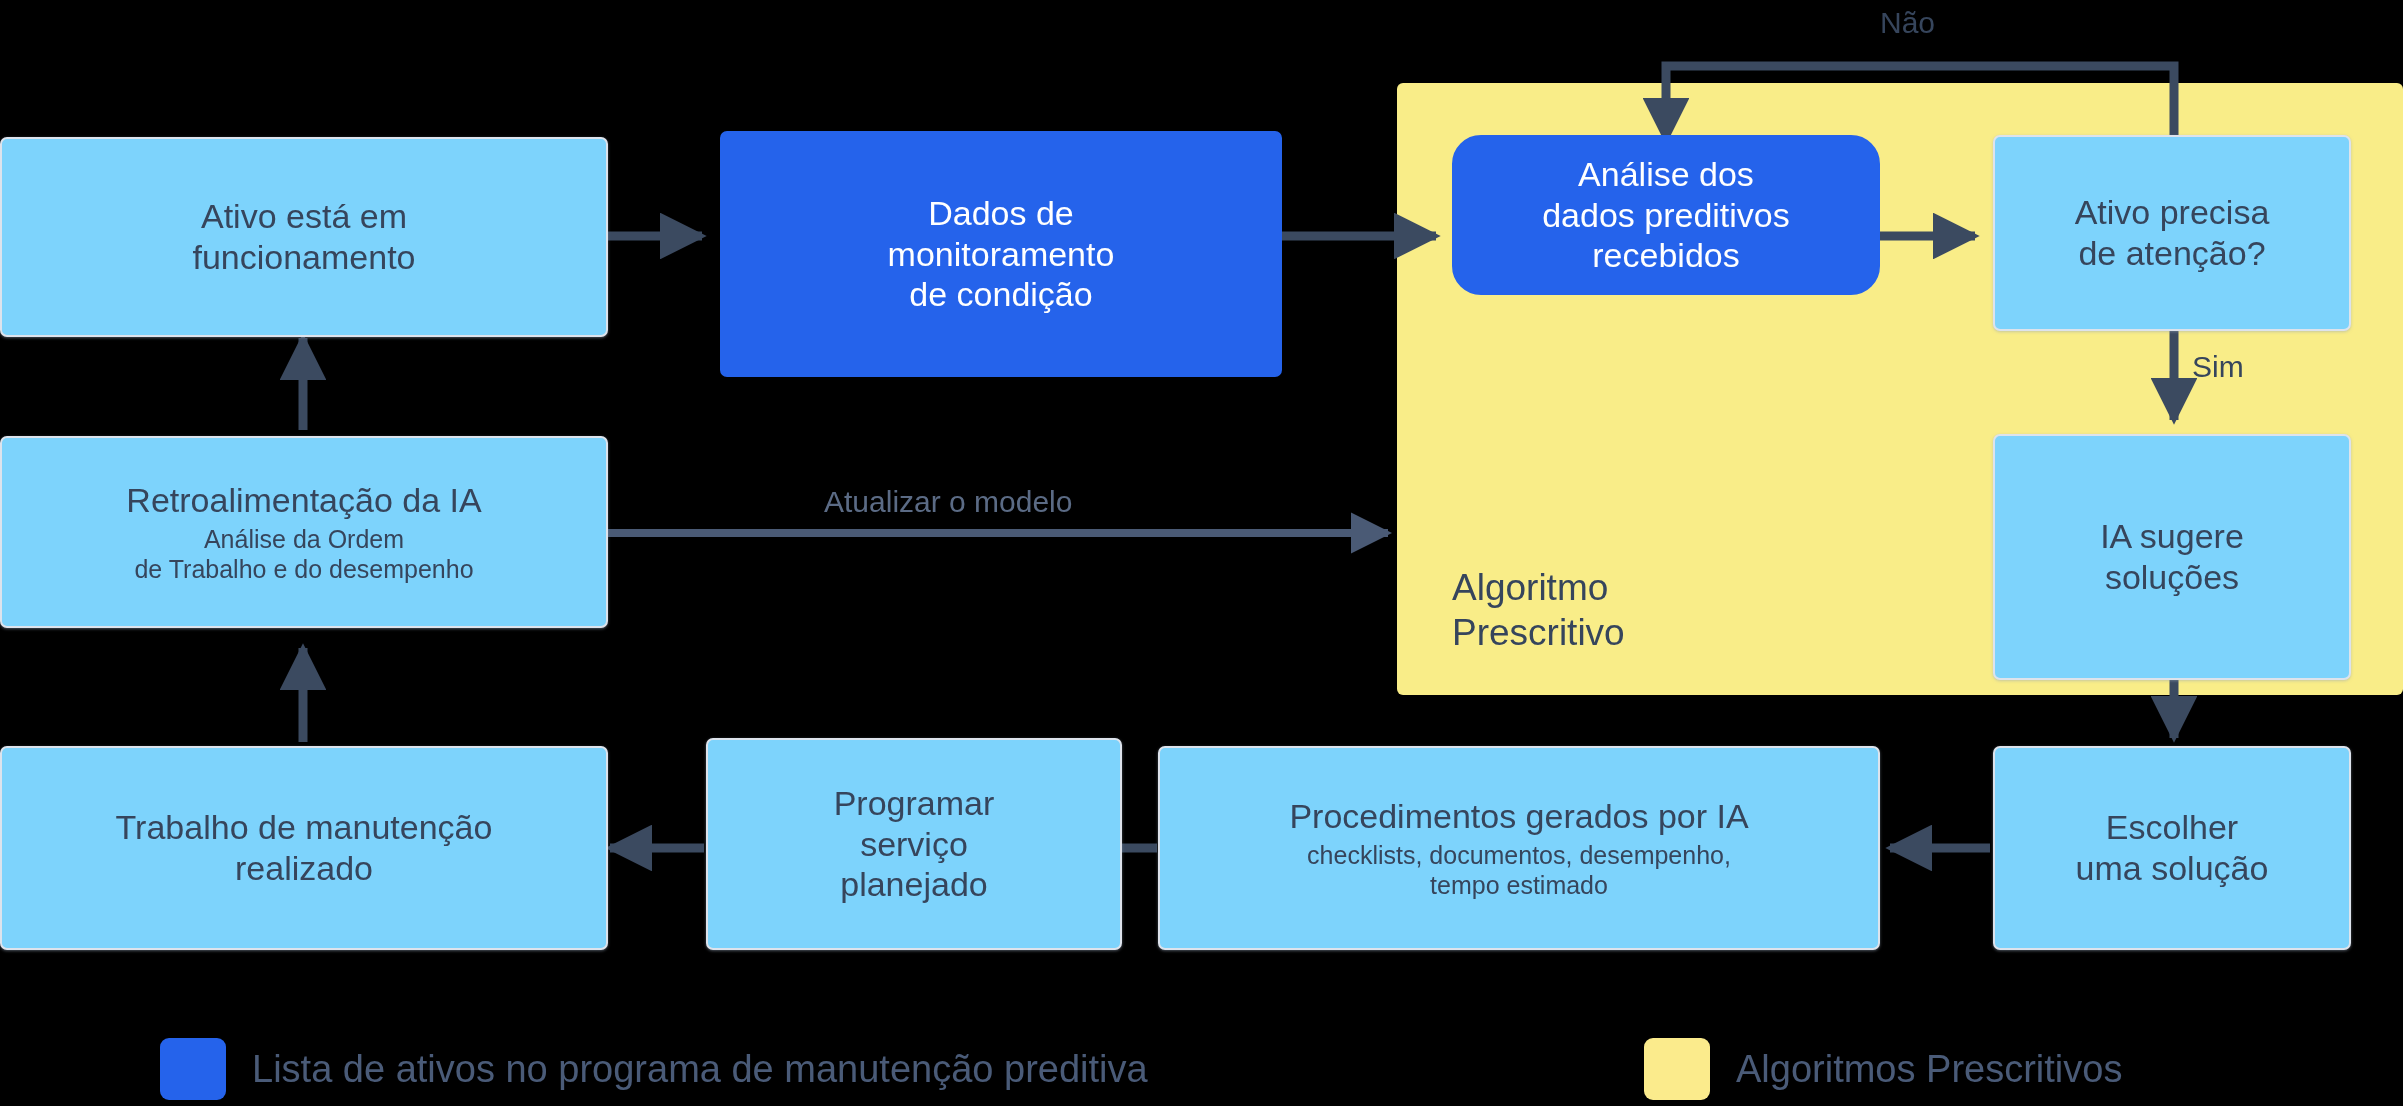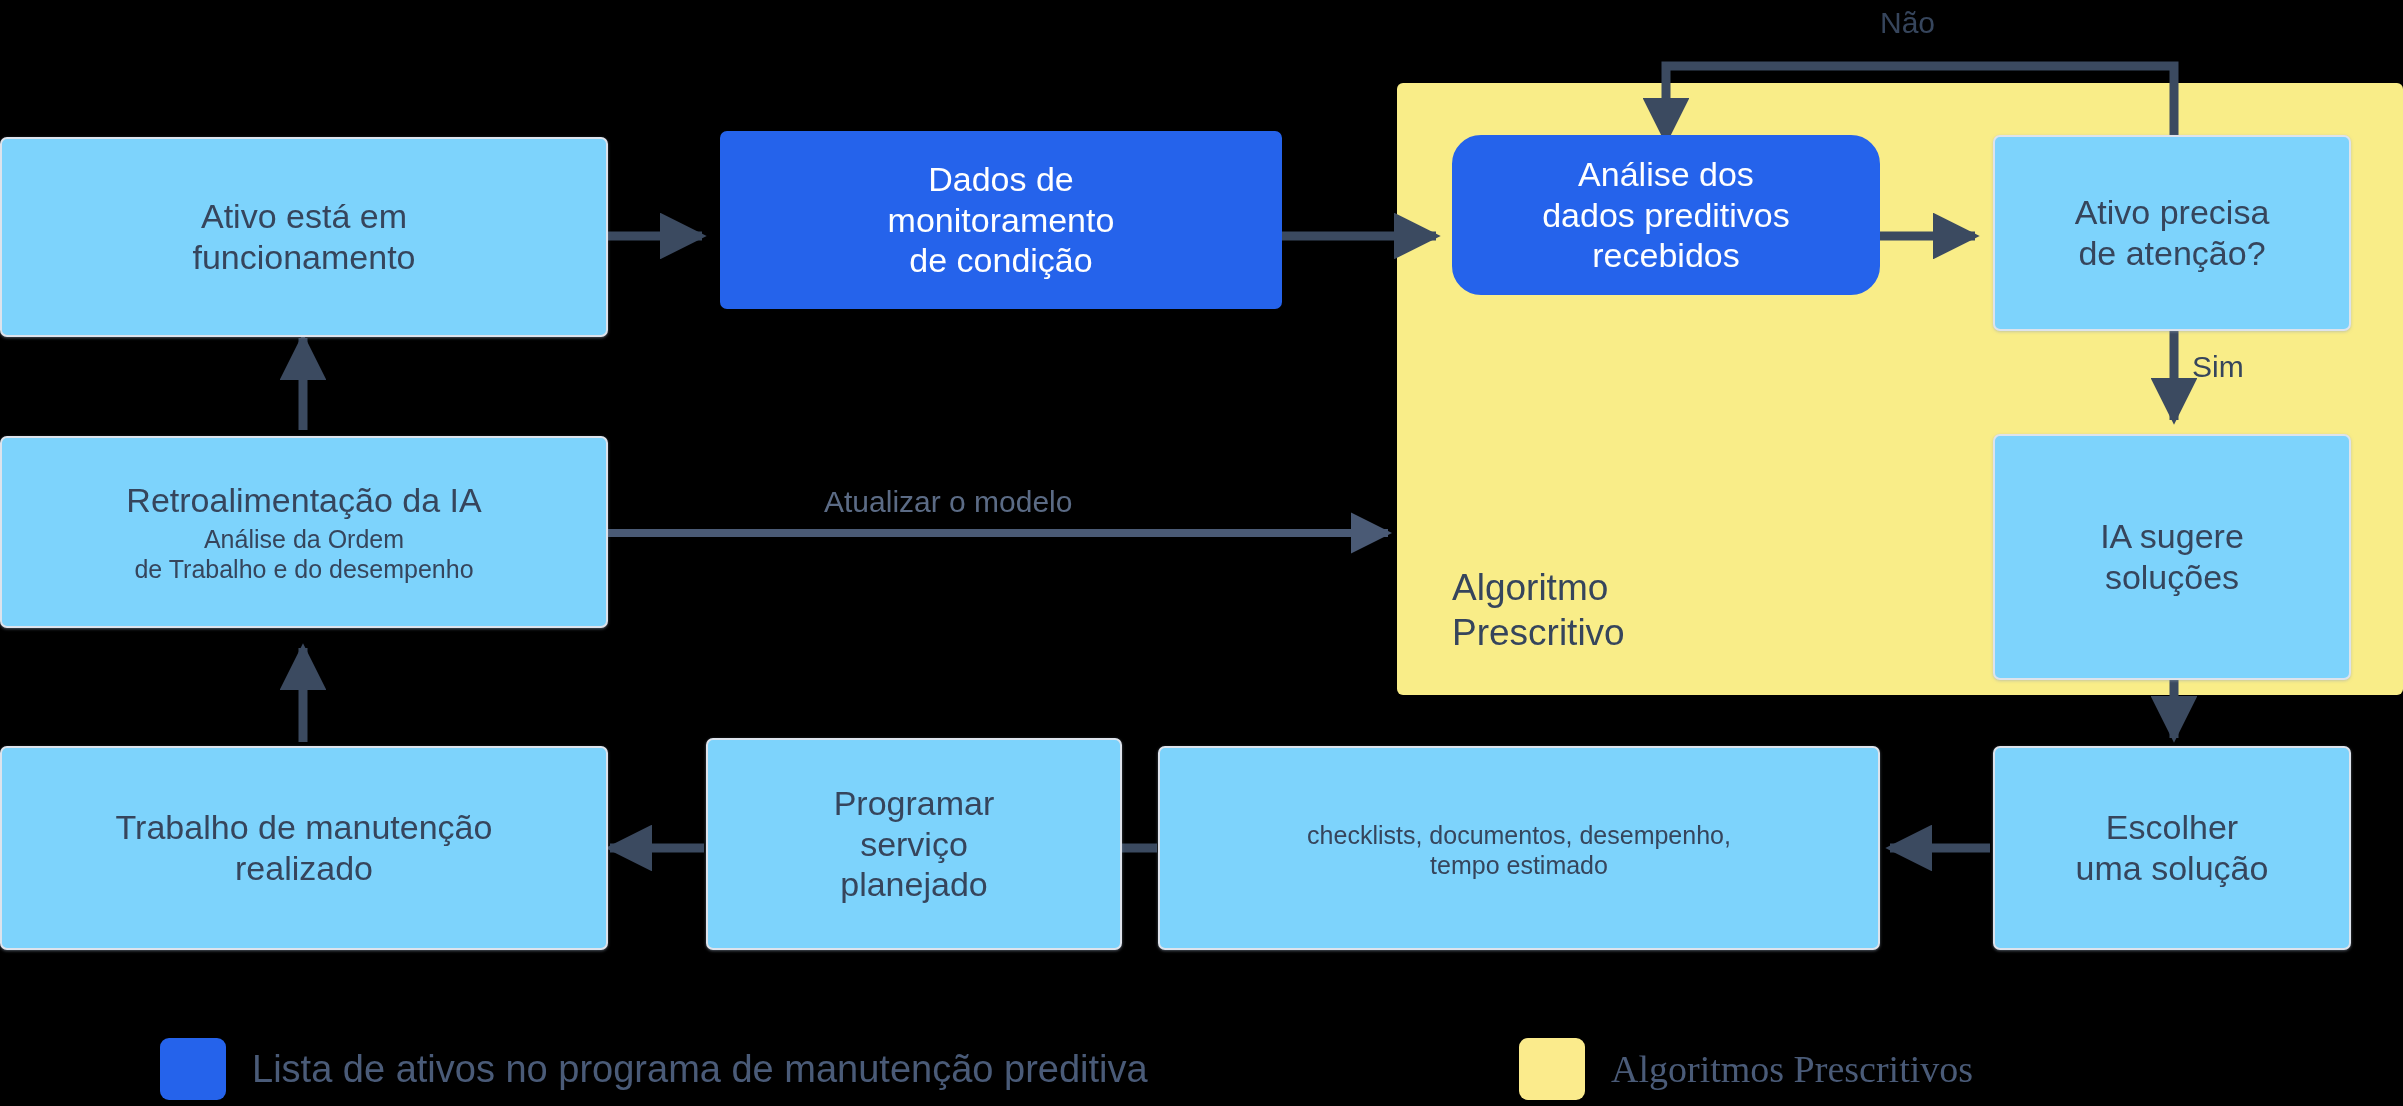--- a/index.html
+++ b/index.html
@@ -151,21 +151,21 @@
 
   <div class="edge-label" style="left:1880px;top:8px;">Não</div>
   <div class="edge-label" style="left:2192px;top:352px;">Sim</div>
   <div class="edge-label muted" style="left:824px;top:487px;">Atualizar o modelo</div>
 
   <div class="node white" style="left:0px;top:137px;width:608px;height:200px;">
     <div class="title">Ativo está em
 funcionamento</div>
   </div>
 
-  <div class="node blue" style="left:720px;top:131px;width:562px;height:178px;">
+  <div class="node blue" style="left:720px;top:131px;width:562px;height:246px;">
     <div class="title">Dados de
 monitoramento
 de condição</div>
   </div>
 
   <div class="node blue" style="left:1452px;top:135px;width:428px;height:160px;border-radius:29px;">
     <div class="title">Análise dos
 dados preditivos
 recebidos</div>
   </div>
@@ -179,20 +179,21 @@
     <div class="title">IA sugere
 soluções</div>
   </div>
 
   <div class="node white" style="left:1993px;top:746px;width:358px;height:204px;">
     <div class="title">Escolher
 uma solução</div>
   </div>
 
   <div class="node white" style="left:1158px;top:746px;width:722px;height:204px;">
+    <div class="title">Procedimentos gerados por IA</div>
     <div class="sub">checklists, documentos, desempenho,
 tempo estimado</div>
   </div>
 
   <div class="node white" style="left:706px;top:738px;width:416px;height:212px;justify-content:center;">
     <div class="title">Programar
 serviço
 planejado</div>
   </div>
 
@@ -205,19 +206,19 @@
     <div class="title">Retroalimentação da IA</div>
     <div class="sub">Análise da Ordem
 de Trabalho e do desempenho</div>
   </div>
 
   <div id="legend">
     <div class="legend-item" style="left:160px;top:8px;">
       <span class="swatch blue"></span>
       <span class="legend-text">Lista de ativos no programa de manutenção preditiva</span>
     </div>
-    <div class="legend-item" style="left:1519px;top:8px;font-family:Liberation Serif, serif;">
+    <div class="legend-item" style="left:1644px;top:8px;">
       <span class="swatch yellow"></span>
       <span class="legend-text">Algoritmos Prescritivos</span>
     </div>
   </div>
 
 </div>
 
 </body></html>

